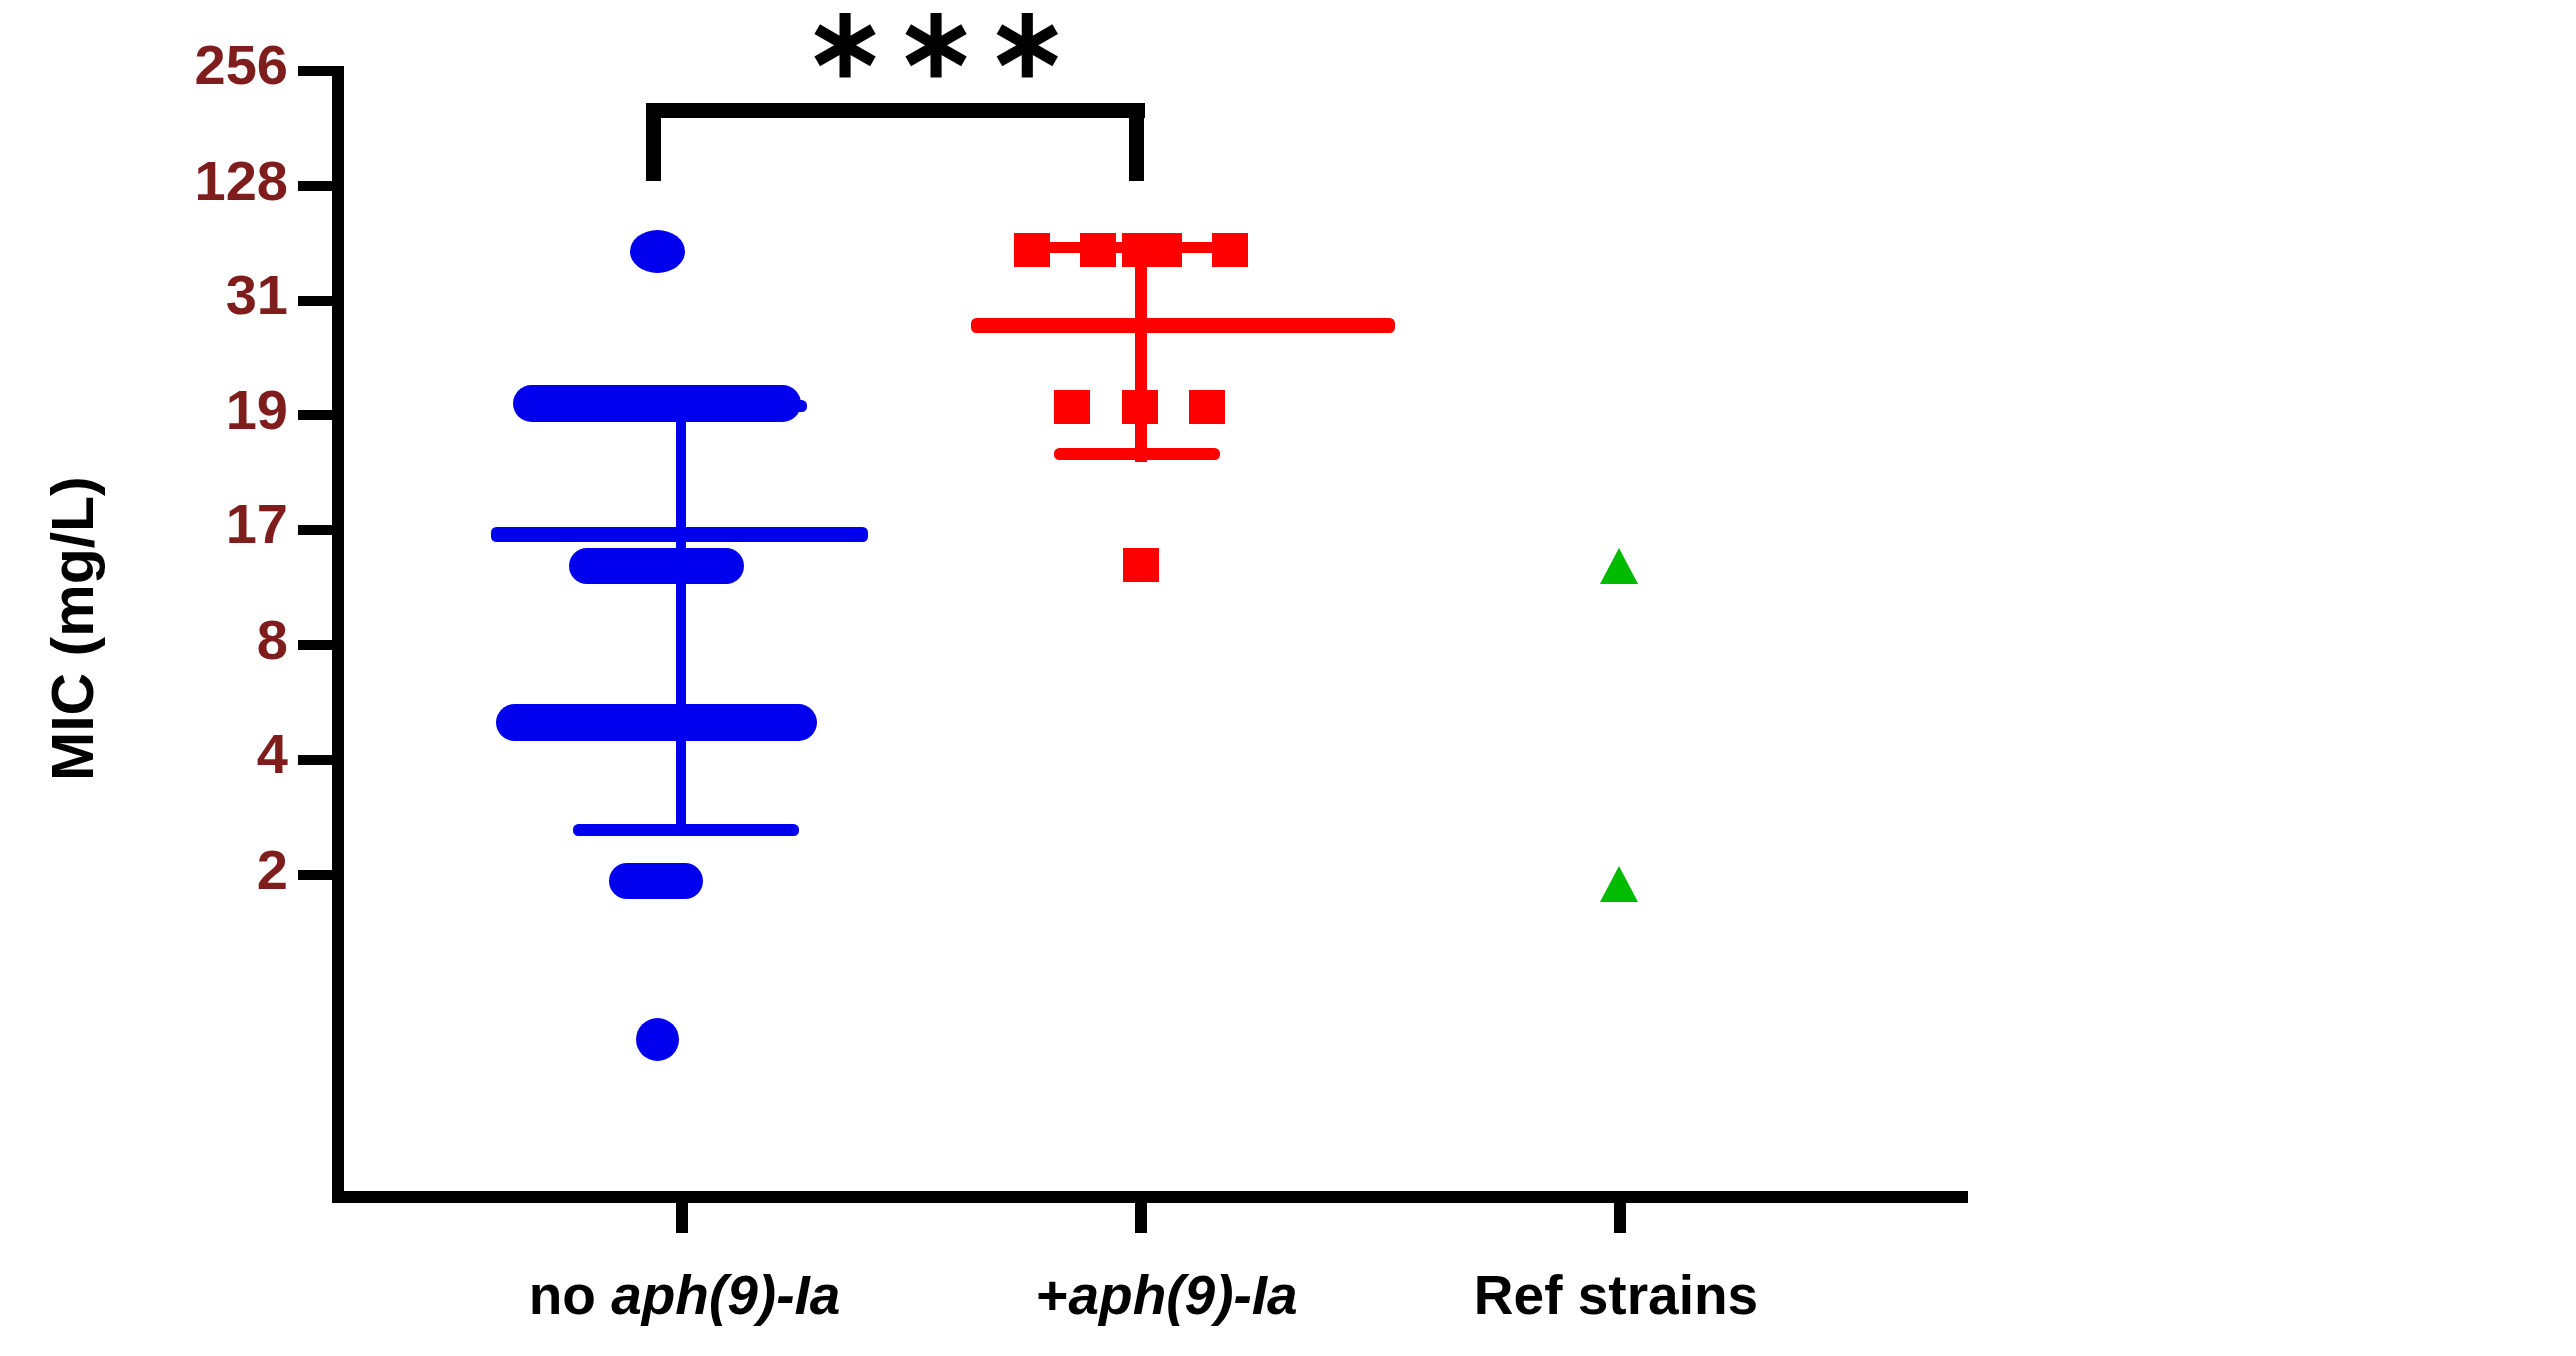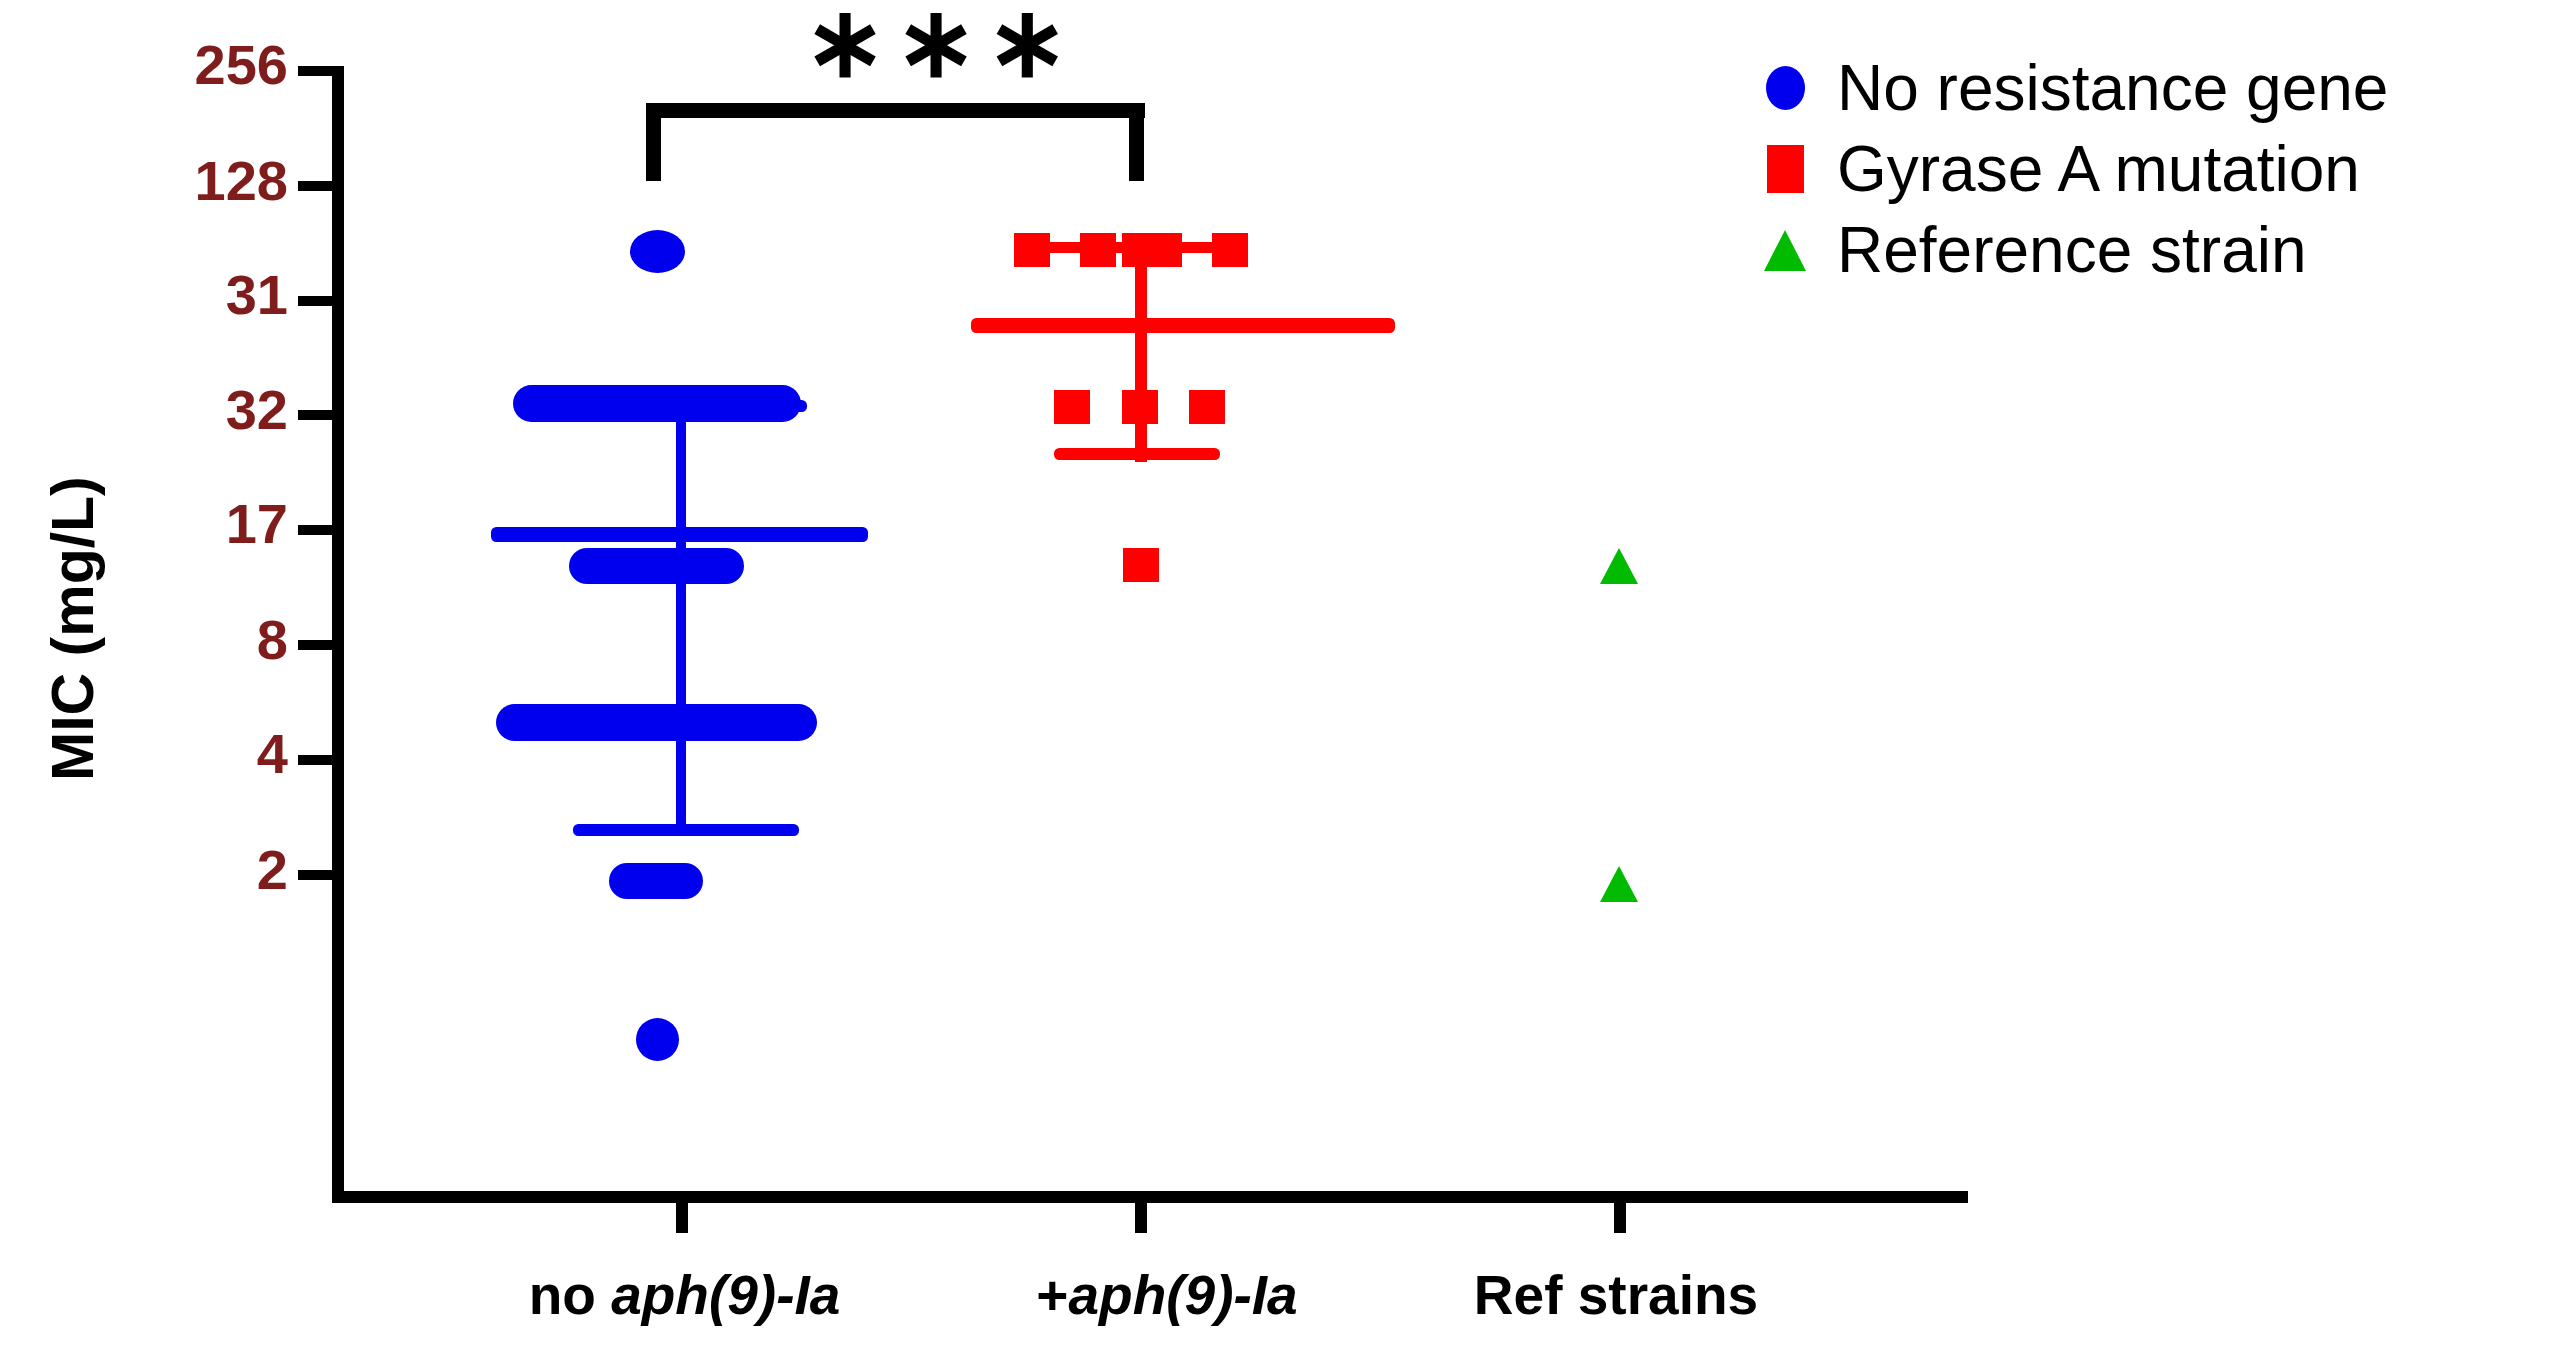--- a/index.html
+++ b/index.html
@@ -58,21 +58,21 @@
   <div class="tick" style="left:298px;top:296px;width:36px;"></div>
   <div class="tick" style="left:298px;top:410px;width:36px;"></div>
   <div class="tick" style="left:298px;top:525px;width:36px;"></div>
   <div class="tick" style="left:298px;top:640px;width:36px;"></div>
   <div class="tick" style="left:298px;top:755px;width:36px;"></div>
   <div class="tick" style="left:298px;top:870px;width:36px;"></div>
 
   <div class="ytick-label" style="left:53px;top:37px;width:235px;">256</div>
   <div class="ytick-label" style="left:53px;top:153px;width:235px;">128</div>
   <div class="ytick-label" style="left:53px;top:267px;width:235px;">31</div>
-  <div class="ytick-label" style="left:53px;top:382px;width:235px;">32</div>
+  <div class="ytick-label" style="left:53px;top:382px;width:235px;">19</div>
   <div class="ytick-label" style="left:53px;top:496px;width:235px;">17</div>
   <div class="ytick-label" style="left:53px;top:612px;width:235px;">8</div>
   <div class="ytick-label" style="left:53px;top:726px;width:235px;">4</div>
   <div class="ytick-label" style="left:53px;top:842px;width:235px;">2</div>
 
   <div class="ylabel" style="left:39px;top:781px;transform:rotate(-90deg);">MIC (mg/L)</div>
 
   <div class="tick" style="left:676px;top:1197px;width:11.5px;height:36px;"></div>
   <div class="tick" style="left:1135px;top:1197px;width:11.5px;height:36px;"></div>
   <div class="tick" style="left:1614px;top:1197px;width:11.5px;height:36px;"></div>
@@ -126,35 +126,15 @@
 
   <div class="sq" style="left:1054px;top:390px;width:36px;height:34px;"></div>
   <div class="sq" style="left:1122px;top:390px;width:36px;height:34px;"></div>
   <div class="sq" style="left:1189px;top:390px;width:36px;height:34px;"></div>
 
   <div class="sq" style="left:1123px;top:548px;width:36px;height:34px;"></div>
 
   <div class="tri" style="left:1600px;top:548px;"></div>
   <div class="tri" style="left:1600px;top:866px;"></div>
 
-  <div class="legend">
-    <div class="leg-row">
-      <span class="leg-sym">
-          <span class="leg-circ"></span>
-        </span>
-      <span class="leg-txt">No resistance gene</span>
-    </div>
-    <div class="leg-row">
-      <span class="leg-sym">
-          <span class="leg-sq"></span>
-        </span>
-      <span class="leg-txt">Gyrase A mutation</span>
-    </div>
-    <div class="leg-row">
-      <span class="leg-sym">
-          <span class="leg-tri"></span>
-        </span>
-      <span class="leg-txt">Reference strain</span>
-    </div>
-  </div>
 
 </div>
 
 
 </body></html>

